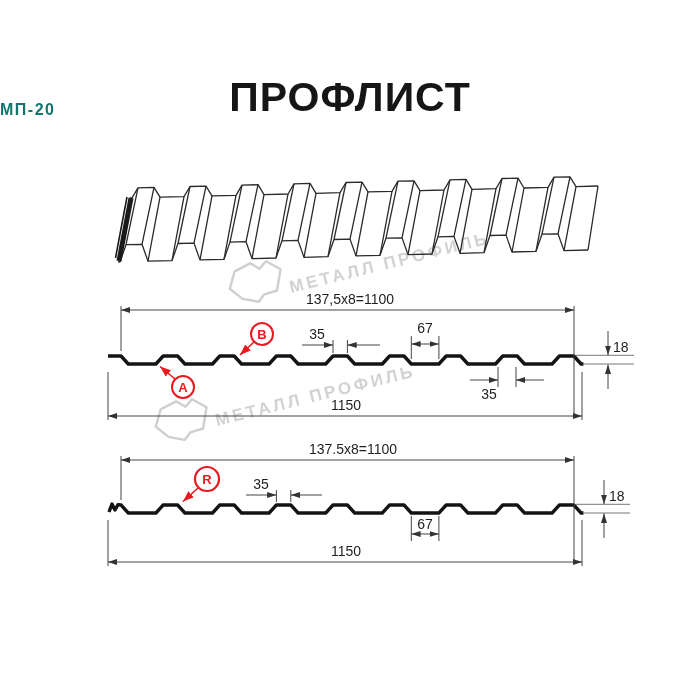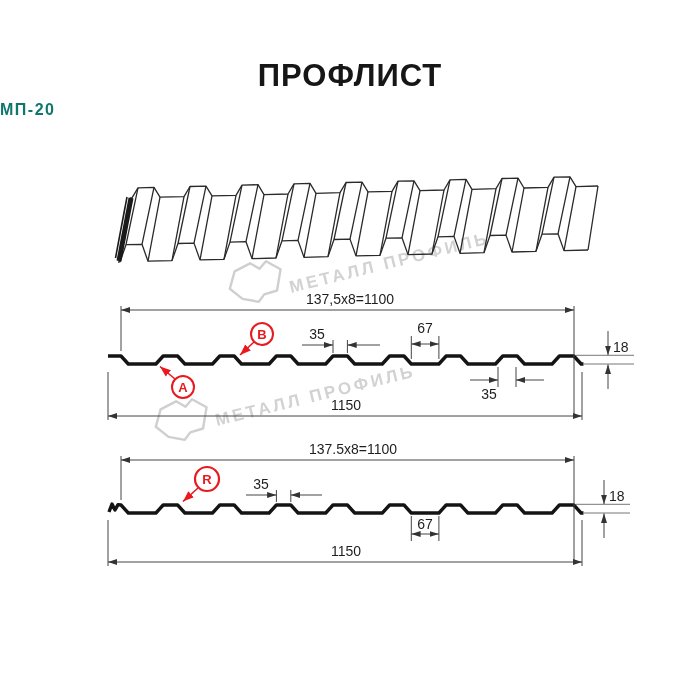--- a/index.html
+++ b/index.html
@@ -1,19 +1,19 @@
 <!DOCTYPE html>
 <html><head>
 <meta charset="utf-8">
 <style>
   html,body{margin:0;padding:0;background:#ffffff;}
   .stage{position:relative;width:700px;height:700px;background:#fff;overflow:hidden;
          font-family:"Liberation Sans",sans-serif;}
-  .title{position:absolute;top:58px;left:0;right:0;text-align:center;
-         font-size:31px;font-weight:800;letter-spacing:1px;color:#161616;}
+  .title{position:absolute;top:74px;left:0;right:0;text-align:center;
+         font-size:41px;font-weight:800;letter-spacing:1px;color:#161616;}
   .subtitle{position:absolute;top:101px;left:0;right:0;
          font-size:16px;font-weight:700;letter-spacing:1.5px;color:#0f766e;}
   .footer{position:absolute;top:619px;left:0;right:0;text-align:center;
          font-size:15px;font-weight:600;letter-spacing:1px;color:#3a3a3a;}
   svg{position:absolute;top:0;left:0;}
   .dimtxt{font-family:"Liberation Sans",sans-serif;font-size:14px;fill:#1e1e1e;}
   .callout{font-family:"Liberation Sans",sans-serif;font-size:13px;font-weight:700;fill:#e8191f;}
   .wmtxt{font-family:"Liberation Sans",sans-serif;font-size:17px;font-weight:700;
          letter-spacing:3px;fill:#d2d2d2;}
 </style>

